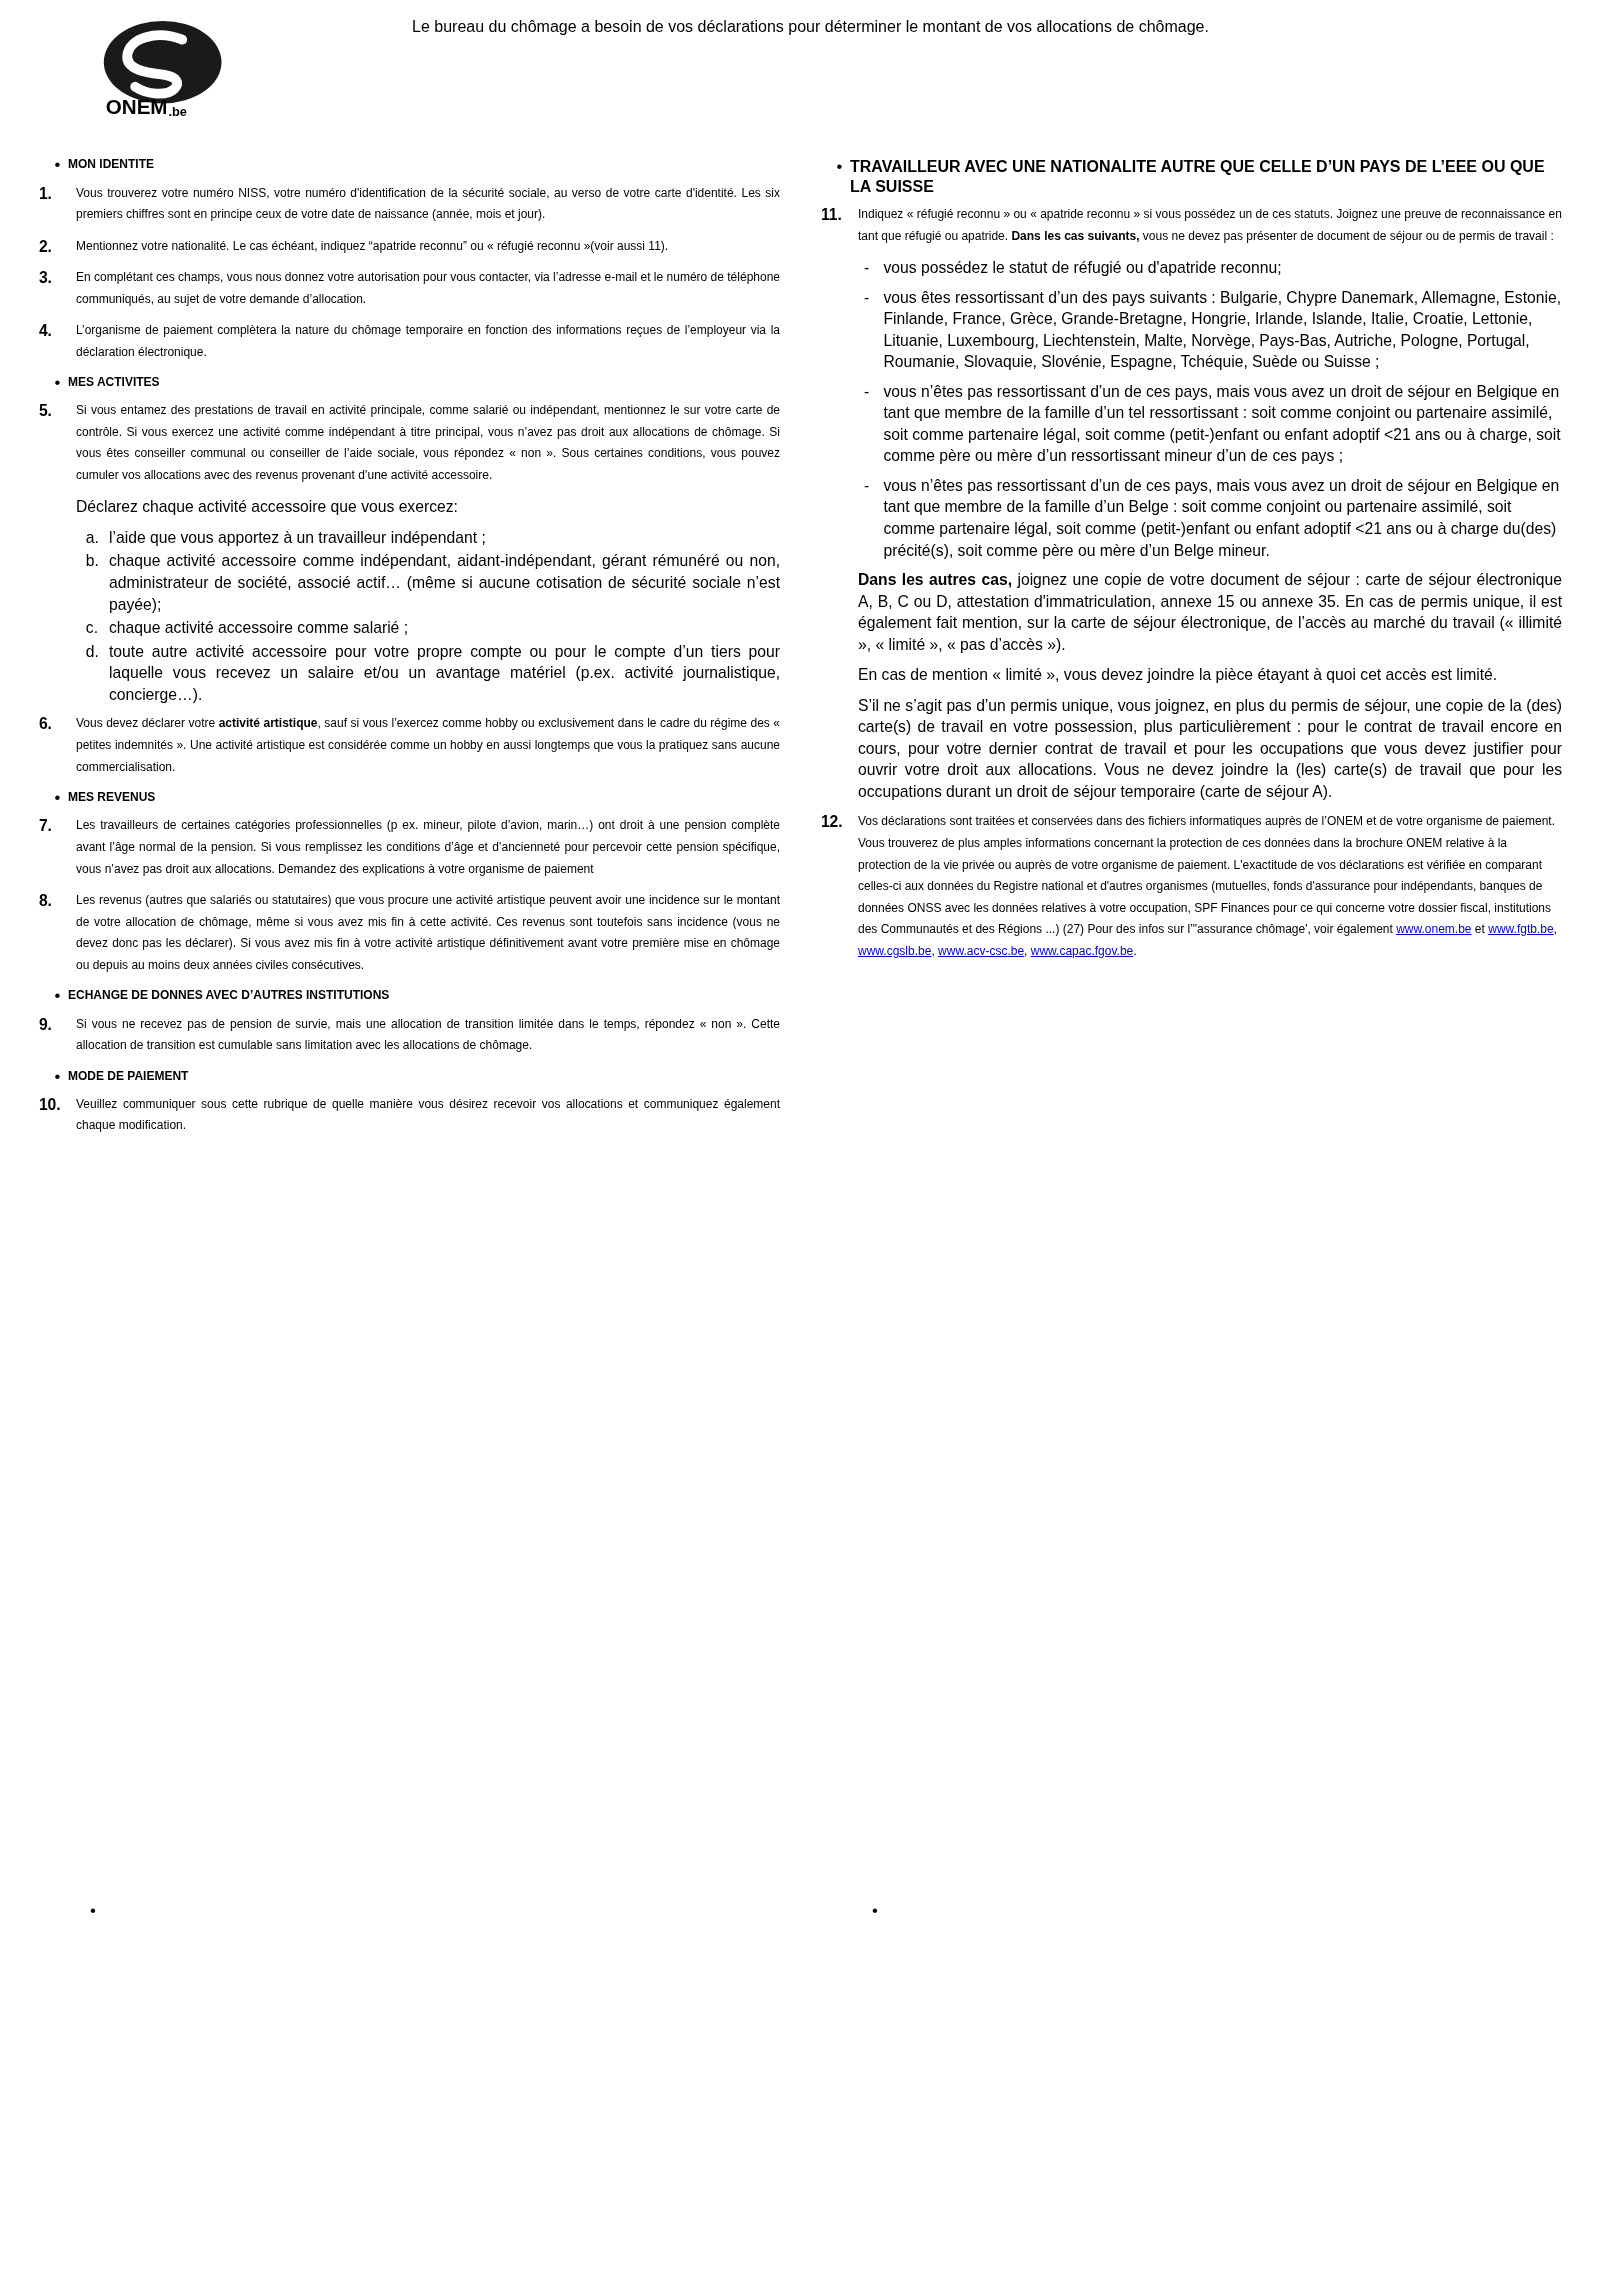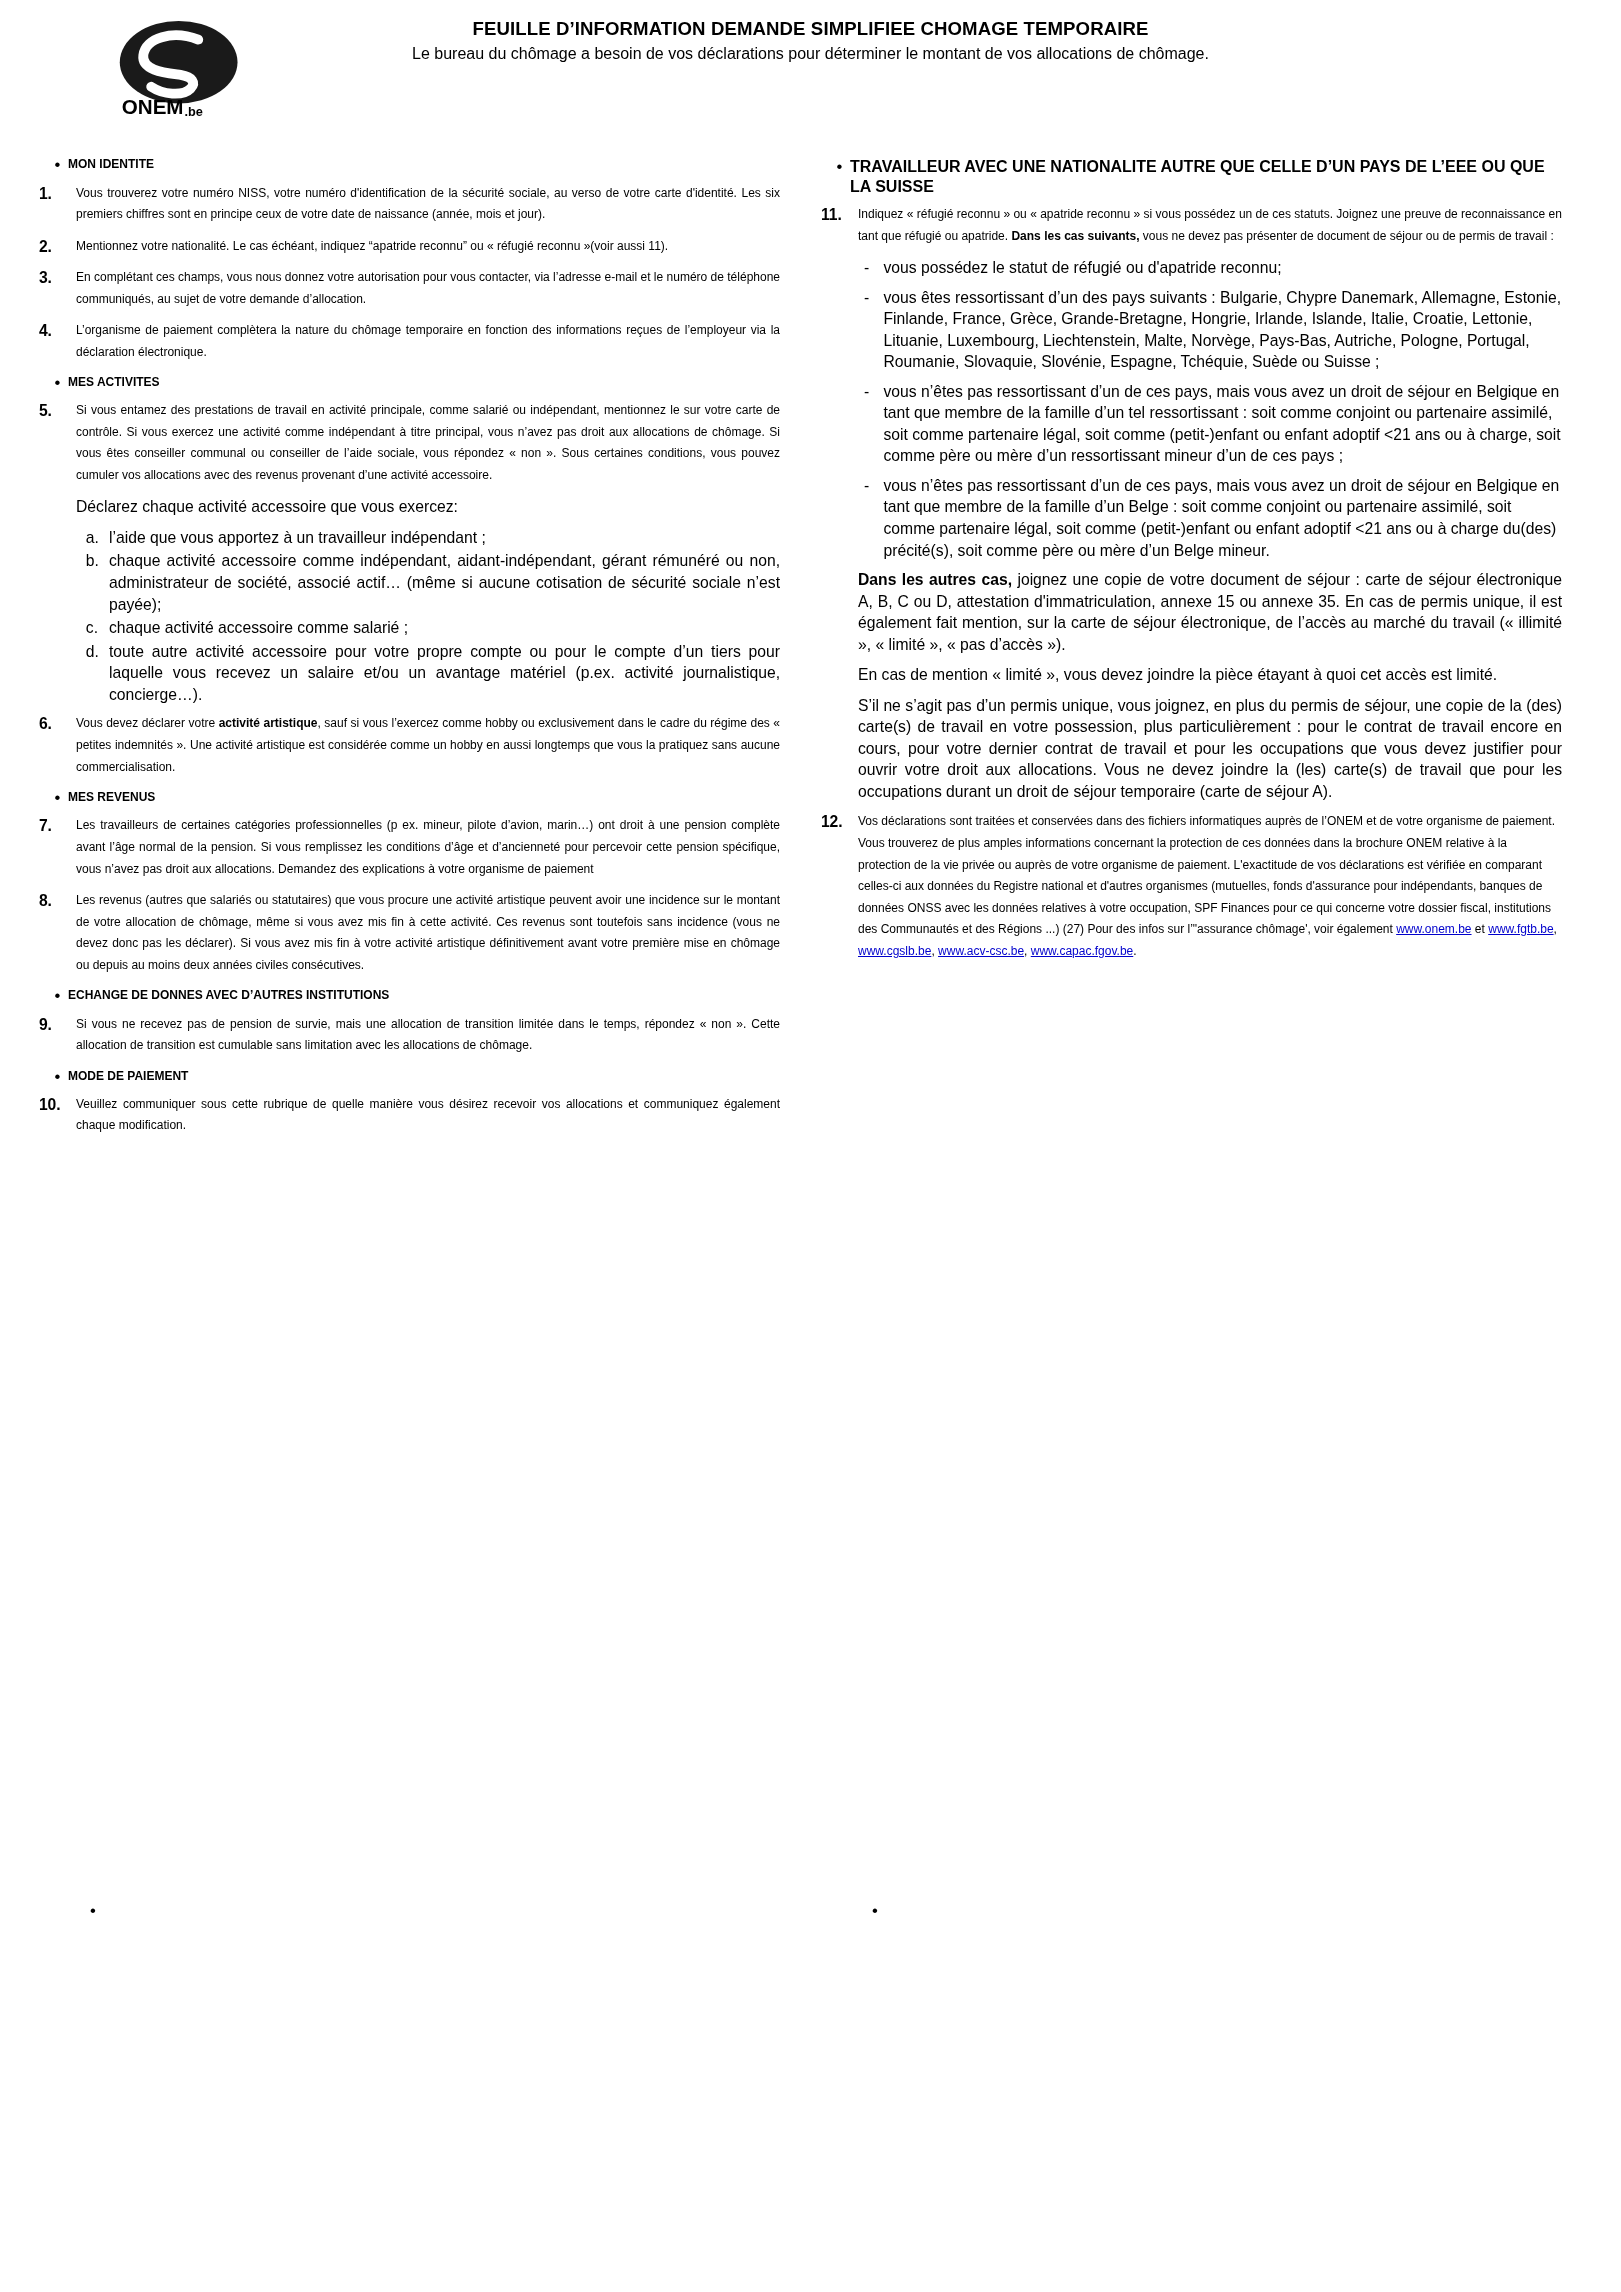--- a/index.html
+++ b/index.html
@@ -22,21 +22,21 @@
     position: relative;
   }
 
   
   .header {
     position: relative;
     min-height: 118px;
   }
   .logo {
     position: absolute;
-    left: 75px;
+    left: 59px;
     top: 3.9px;
     width: 157px;
     height: 108px;
   }
   .logo svg { display:block; }
   .header-text {
     text-align: center;
     padding-top: 3.9px;
   }
   .header-title {
@@ -171,21 +171,20 @@
   <div class="header">
     <div class="logo">
       <svg width="157" height="108" viewBox="0 0 160 110" xmlns="http://www.w3.org/2000/svg">
         <ellipse cx="72" cy="45" rx="60" ry="42" fill="#1a1a1a"></ellipse>
         <path d="M92 22 C66 12, 38 20, 36 38 C34 54, 60 56, 74 58 C86 60, 90 66, 84 72 C76 80, 56 78, 44 70" stroke="#ffffff" stroke-width="10" fill="none" stroke-linecap="round"></path>
         <text x="14" y="98" font-family="Liberation Sans, sans-serif" font-size="21" font-weight="bold" fill="#000">ONEM</text>
         <text x="78" y="100" font-family="Liberation Sans, sans-serif" font-size="13" font-weight="bold" fill="#000">.be</text>
       </svg>
     </div>
     <div class="header-text">
-      <div class="header-title">FEUILLE D’INFORMATION DEMANDE SIMPLIFIEE CHOMAGE TEMPORAIRE</div>
       <div class="header-line">Le bureau du chômage a besoin de vos déclarations pour déterminer le montant de vos allocations de chômage.</div>
     </div>
   </div>
 
   <div class="columns">
 
     <div class="col col-left">
 
       <div class="bullet-head">
         <span class="dot">•</span>

